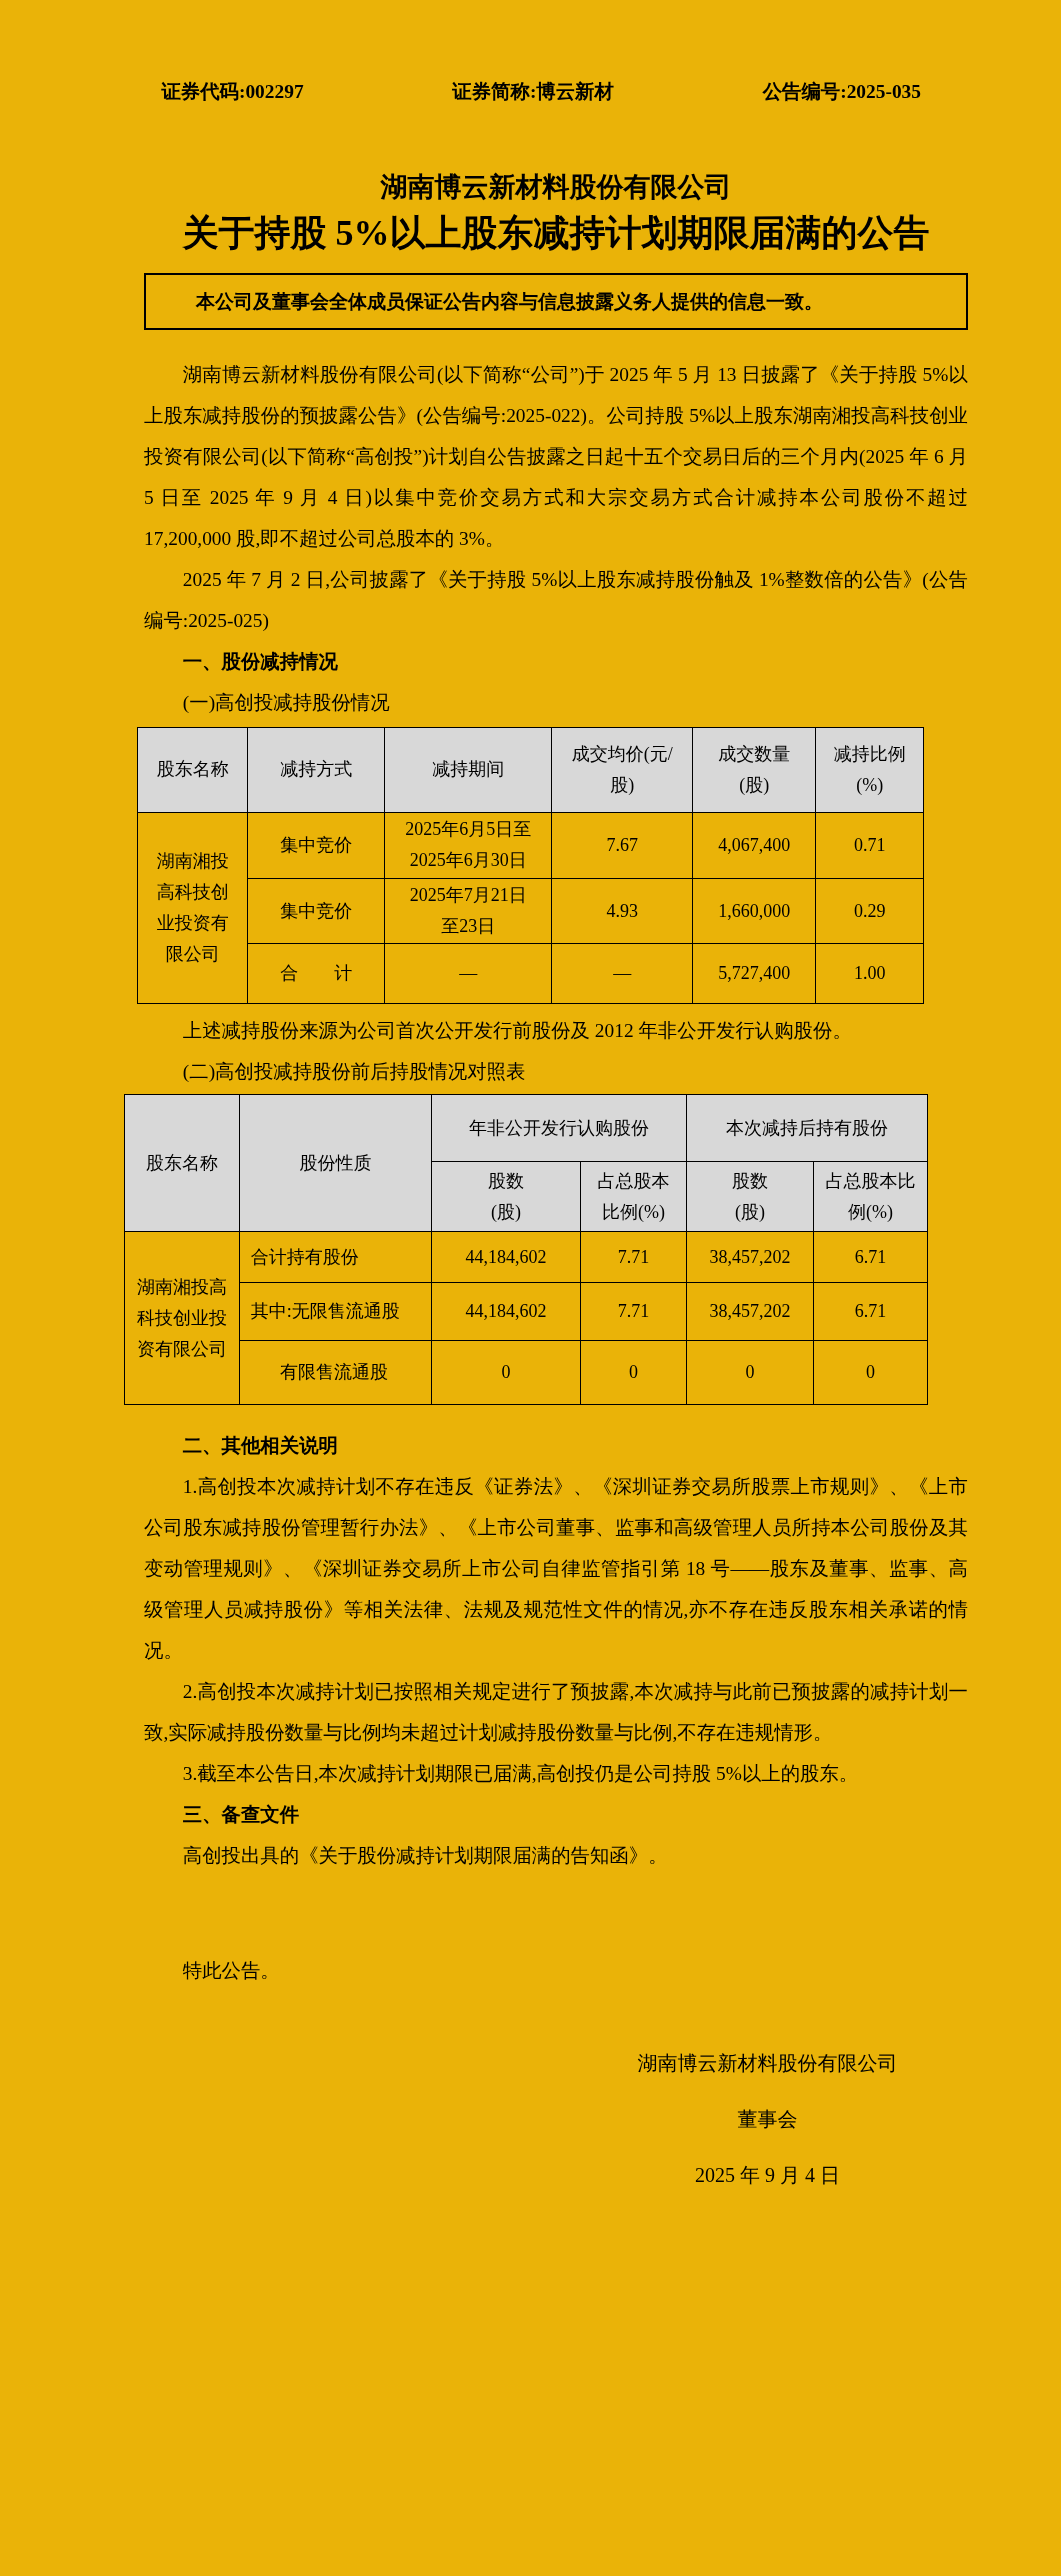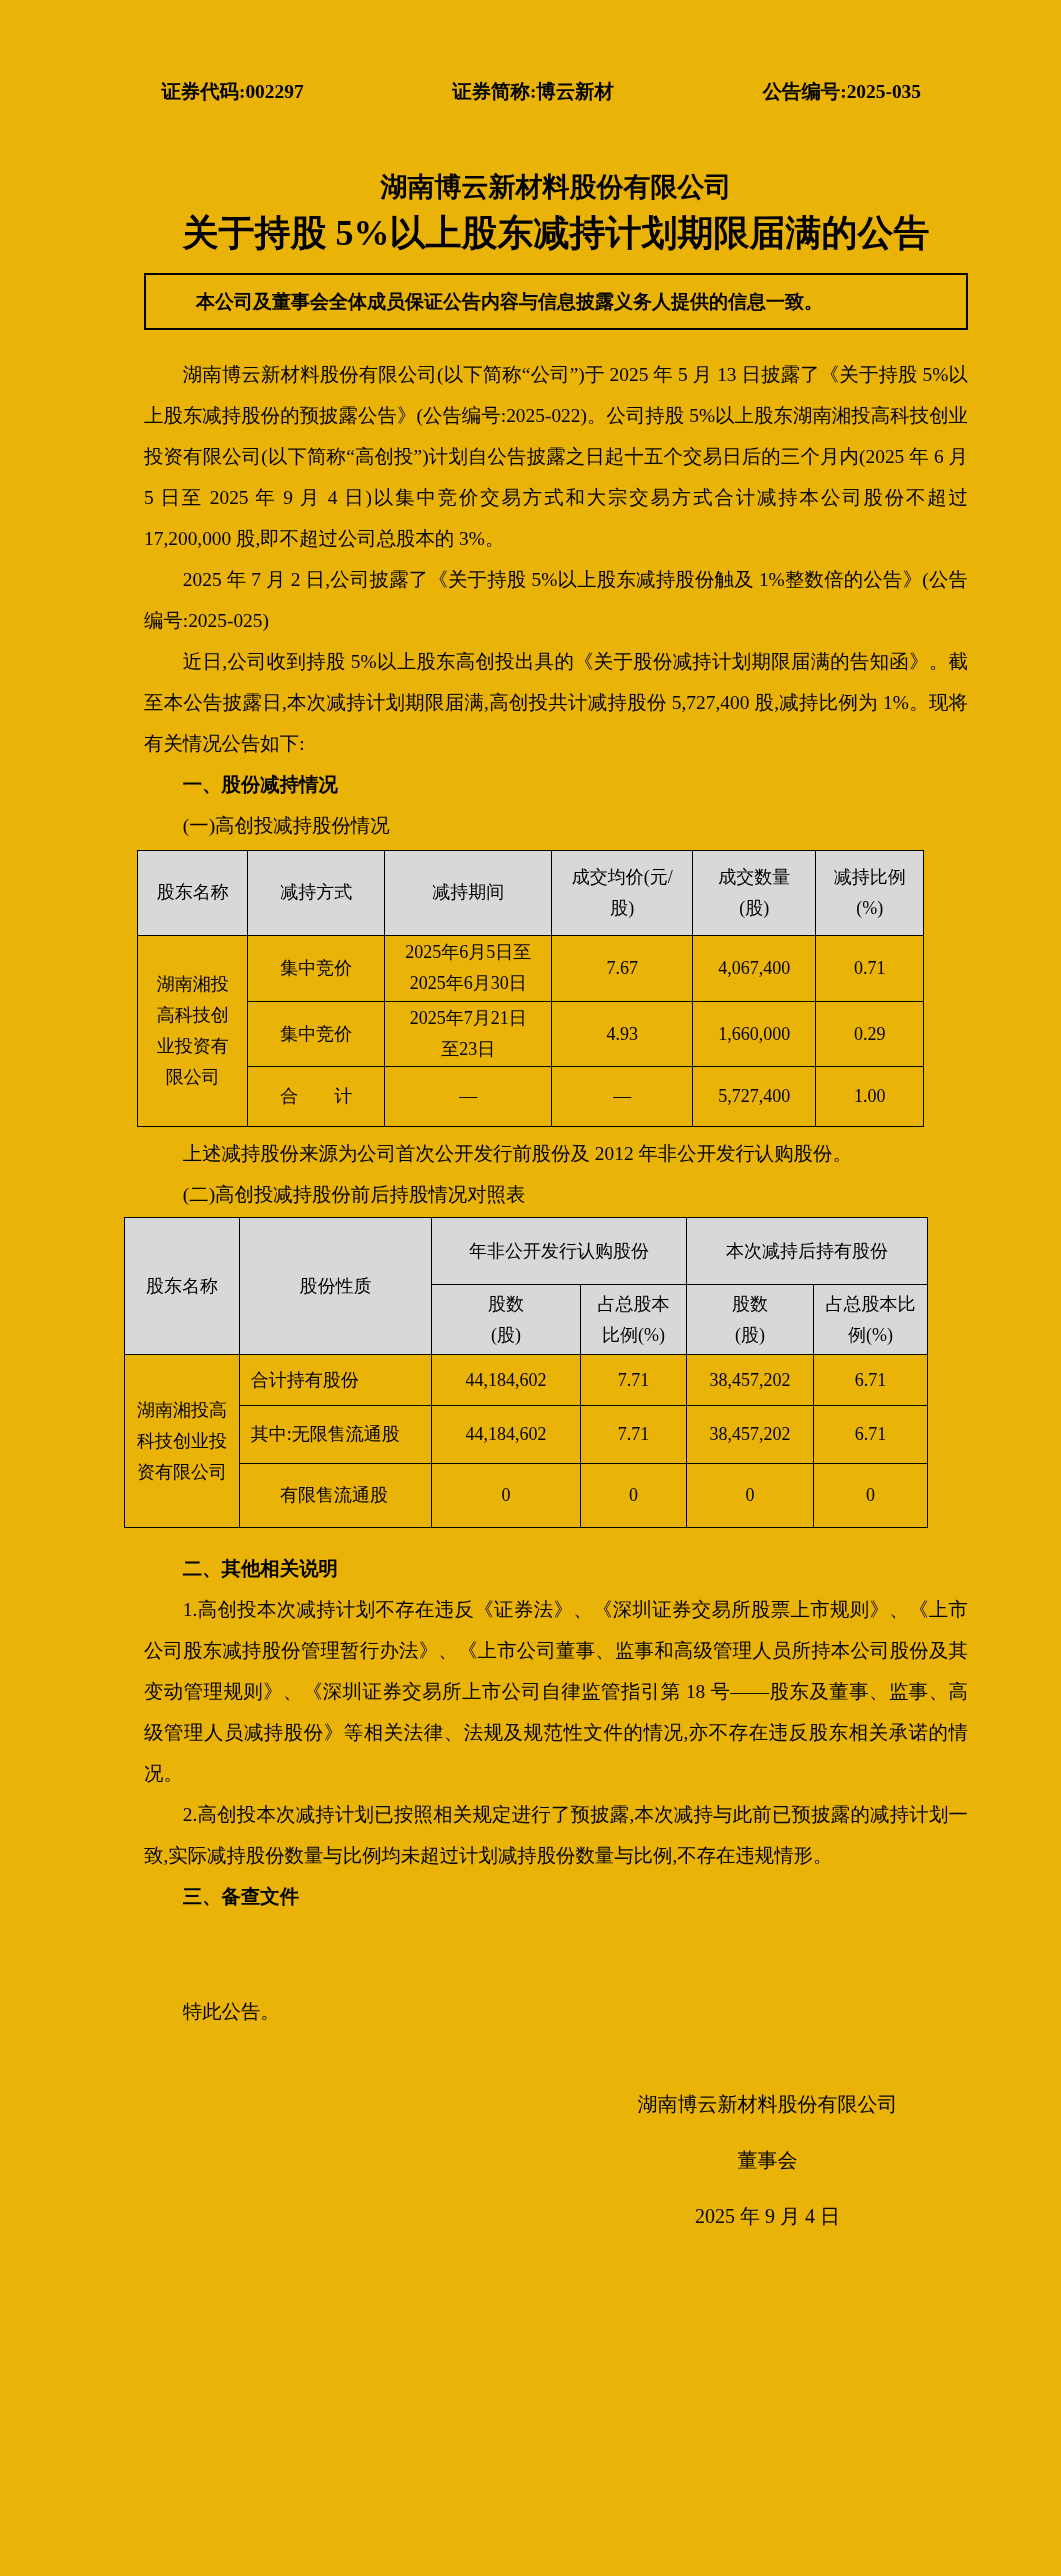--- a/index.html
+++ b/index.html
@@ -130,21 +130,20 @@
   <h1 class="title1">湖南博云新材料股份有限公司</h1>
   <h2 class="title2">关于持股 5%以上股东减持计划期限届满的公告</h2>
 
   <div class="decl-box">
     <p>本公司及董事会全体成员保证公告内容与信息披露义务人提供的信息一致。</p>
   </div>
 
   <div class="intro">
     <p class="para">湖南博云新材料股份有限公司(以下简称“公司”)于 2025 年 5 月 13 日披露了《关于持股 5%以上股东减持股份的预披露公告》(公告编号:2025-022)。公司持股 5%以上股东湖南湘投高科技创业投资有限公司(以下简称“高创投”)计划自公告披露之日起十五个交易日后的三个月内(2025 年 6 月 5 日至 2025 年 9 月 4 日)以集中竞价交易方式和大宗交易方式合计减持本公司股份不超过 17,200,000 股,即不超过公司总股本的 3%。</p>
     <p class="para">2025 年 7 月 2 日,公司披露了《关于持股 5%以上股东减持股份触及 1%整数倍的公告》(公告编号:2025-025)</p>
-    <p class="para">近日,公司收到持股 5%以上股东高创投出具的《关于股份减持计划期限届满的告知函》。截至本公告披露日,本次减持计划期限届满,高创投共计减持股份 5,727,400 股,减持比例为 1%。现将有关情况公告如下:</p>
   </div>
 
   <p class="sec-heading">一、股份减持情况</p>
   <p class="sub-heading">(一)高创投减持股份情况</p>
 
   <table class="t1">
     <colgroup>
       <col style="width:110px">
         <col style="width:137px">
         <col style="width:167px">
@@ -249,22 +248,24 @@
         <td>0</td>
         <td>0</td>
         <td>0</td>
       </tr>
     </tbody>
   </table>
 
   <p class="sec-heading gap">二、其他相关说明</p>
   <p class="para">1.高创投本次减持计划不存在违反《证券法》、《深圳证券交易所股票上市规则》、《上市公司股东减持股份管理暂行办法》、《上市公司董事、监事和高级管理人员所持本公司股份及其变动管理规则》、《深圳证券交易所上市公司自律监管指引第 18 号——股东及董事、监事、高级管理人员减持股份》等相关法律、法规及规范性文件的情况,亦不存在违反股东相关承诺的情况。</p>
   <p class="para">2.高创投本次减持计划已按照相关规定进行了预披露,本次减持与此前已预披露的减持计划一致,实际减持股份数量与比例均未超过计划减持股份数量与比例,不存在违规情形。</p>
+  <p class="para">3.截至本公告日,本次减持计划期限已届满,高创投仍是公司持股 5%以上的股东。</p>
 
   <p class="sec-heading">三、备查文件</p>
+  <p class="para">高创投出具的《关于股份减持计划期限届满的告知函》。</p>
 
   <p class="para closing">特此公告。</p>
 
   <div class="signature">
     <div>湖南博云新材料股份有限公司</div>
     <div>董事会</div>
     <div>2025 年 9 月 4 日</div>
   </div>
 
 </div>

